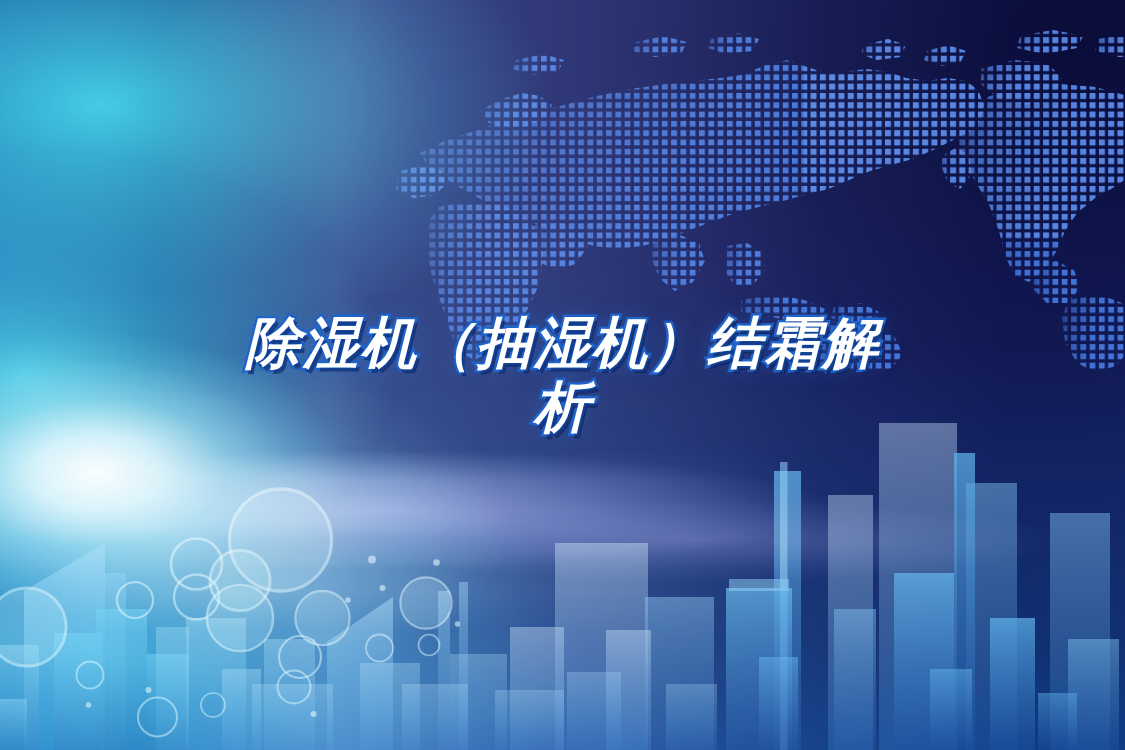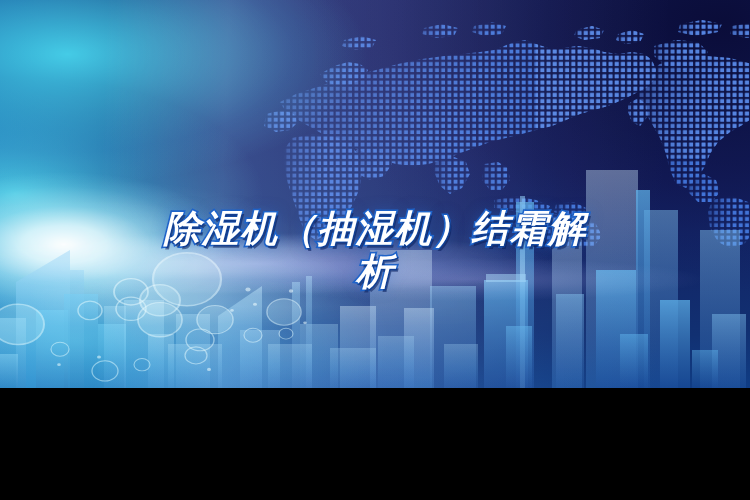--- a/index.html
+++ b/index.html
@@ -3,21 +3,21 @@
 <meta charset="utf-8">
 <style>
   html, body {
     margin: 0;
     padding: 0;
     background: #000;
   }
   #poster {
     position: relative;
     width: 750px;
-    height: 388px;
+    height: 500px;
     overflow: hidden;
     font-family: "Liberation Sans", "DejaVu Sans", sans-serif;
     background: #d946ef;
   }
   .layer {
     position: absolute;
     inset: 0;
     pointer-events: none;
   }
 

